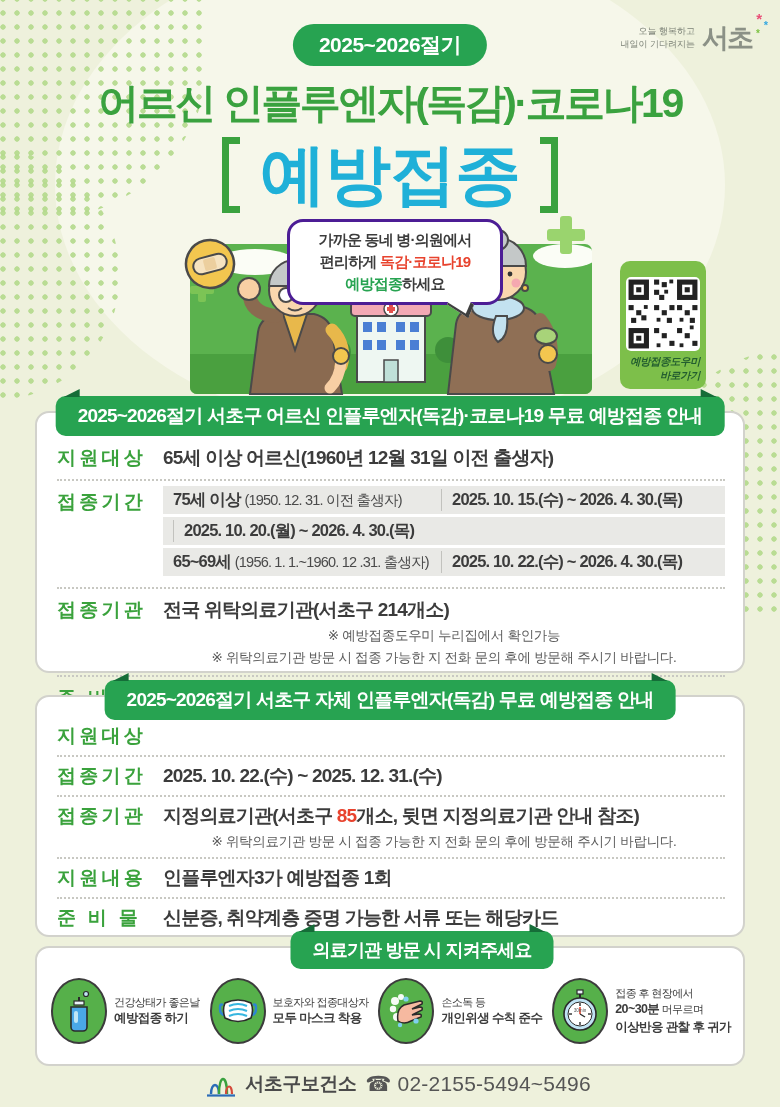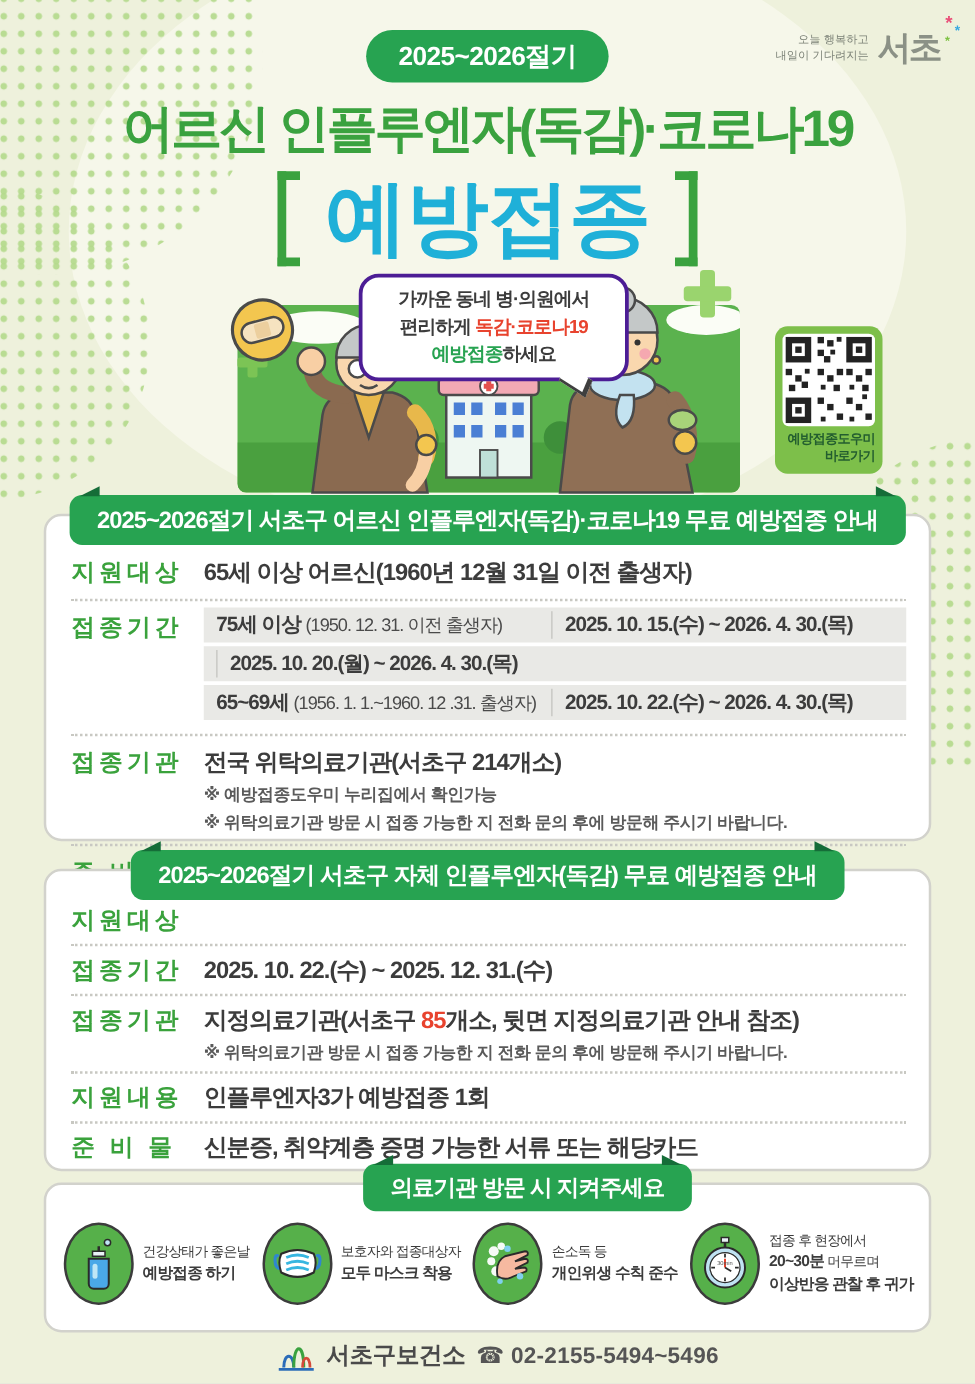--- a/index.html
+++ b/index.html
@@ -45,21 +45,21 @@
     color:#3c3c3c; line-height:1.45; letter-spacing:-0.8px; }
   .bubble::after { content:""; position:absolute; right:30px; bottom:-12px;
     width:16px; height:16px; background:#fff;
     border-right:3px solid #3f3f3f; border-bottom:3px solid #3f3f3f;
     transform:skewX(30deg) rotate(45deg); }
   .t-red { color:#e8432e; }
   .t-green { color:#27a351; }
 
   
   .qr { position:absolute; left:620px; top:261px; width:86px;
-    background:#7dbf4a; border-radius:10px; padding:6px 6px 7px; }
+    background:#7dbf4a; border-radius:10px; padding:16px 6px 7px;font-style:italic; }
   .qr-code { display:block; width:74px; height:74px; background:#fff; border-radius:5px; }
   .qr-caption { margin-top:4px; font-size:10.5px; font-weight:800; color:#235e2f;
     line-height:1.3; text-align:right; letter-spacing:-0.5px; }
 
   
   .card { position:absolute; left:35px; width:710px; background:#fff;
     border:2px solid #d2d2cc; border-radius:14px; }
   .card1 { top:411px; height:262px; }
   .card2 { top:695px; height:242px; }
   .card3 { top:946px; height:120px; }
@@ -69,21 +69,21 @@
   .ribbon::before { content:""; position:absolute; left:8px; top:-7px;
     border-left:16px solid transparent; border-bottom:8px solid #156d38; }
   .ribbon::after { content:""; position:absolute; right:8px; top:-7px;
     border-right:16px solid transparent; border-bottom:8px solid #156d38; }
   .rows { padding:24px 18px 0 20px; }
   .row { display:flex; align-items:flex-start; padding:8px 0; }
   .row + .row { border-top:2px dotted #c8c8c2; }
   .row-label { flex:0 0 106px; font-size:19px; font-weight:800; color:#3aa23c;
     white-space:pre; letter-spacing:-1px; }
   .row-body { flex:1; font-size:19px; font-weight:700; color:#3c3c3c; letter-spacing:-0.8px; }
-  .note { font-size:13.5px; font-weight:700; color:#5a5a5a; margin-top:4px; letter-spacing:-0.3px; }
+  .note { font-size:13.5px; font-weight:400; color:#5a5a5a; margin-top:4px; letter-spacing:-0.3px;text-align:center; }
   .note-red { font-size:14px; font-weight:700; color:#e8432e; margin-top:3px; letter-spacing:-0.6px; }
 
   .ptable { flex:1; margin-top:-3px; }
   .ptable-row { display:flex; align-items:center; background:#e9e9e6;
     margin-bottom:3px; padding:3px 10px; }
   .pt-left { flex:1; font-size:16.5px; font-weight:800; letter-spacing:-0.8px; }
   .pt-birth { font-size:14.5px; font-weight:400; color:#4a4a4a; }
   .pt-right { flex:0 0 274px; border-left:1px solid #c2c2be; padding-left:10px;
     font-size:16.5px; font-weight:800; letter-spacing:-0.8px; }
 
@@ -93,21 +93,21 @@
   .g-icon { flex:0 0 auto; width:56px; height:66px; background:#56b04a;
     border:2px solid #3c3c3c; border-radius:50%;
     display:flex; align-items:center; justify-content:center; }
   .g-text { font-size:11px; color:#3c3c3c; line-height:1.4; letter-spacing:-0.6px; }
   .g-bold { font-size:12.5px; font-weight:800; }
 
   
   .footer { position:absolute; left:0; top:1070px; width:100%;
     display:flex; justify-content:center; align-items:center; gap:9px;padding-left:17px; }
   .footer-org { font-size:19px; font-weight:800; color:#4a4a4a; letter-spacing:-0.5px; }
-  .footer-phone { font-size:18px; font-weight:700; color:#555; letter-spacing:0.2px; }
+  .footer-phone { font-size:21px; font-weight:400; color:#555; letter-spacing:0.2px; }
 </style>
 </head>
 <body>
 
 <div class="poster">
 
   <div class="bg-blob"></div>
   <div class="dots dots-tl"></div>
   <div class="dots dots-l"></div>
   <div class="dots dots-r"></div>

